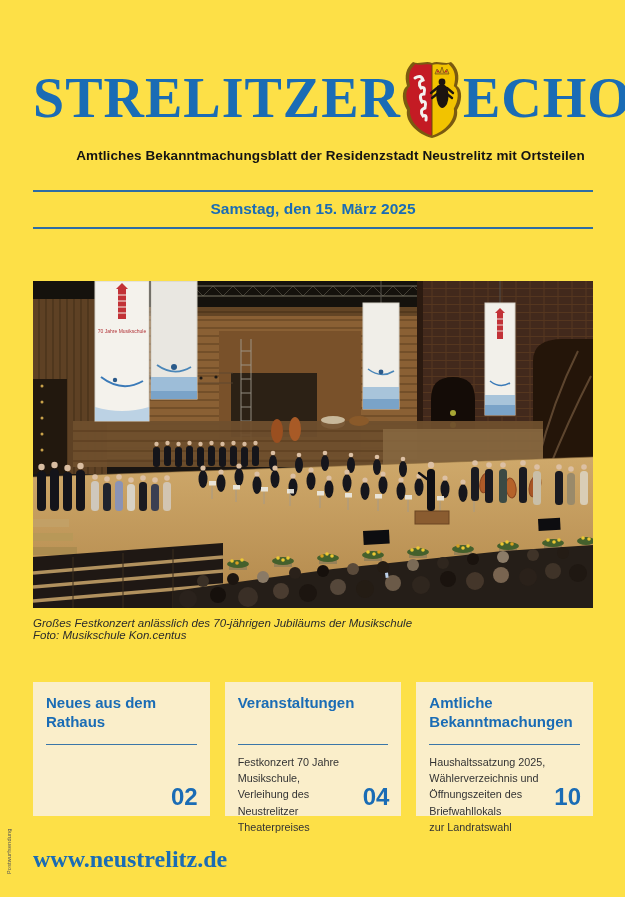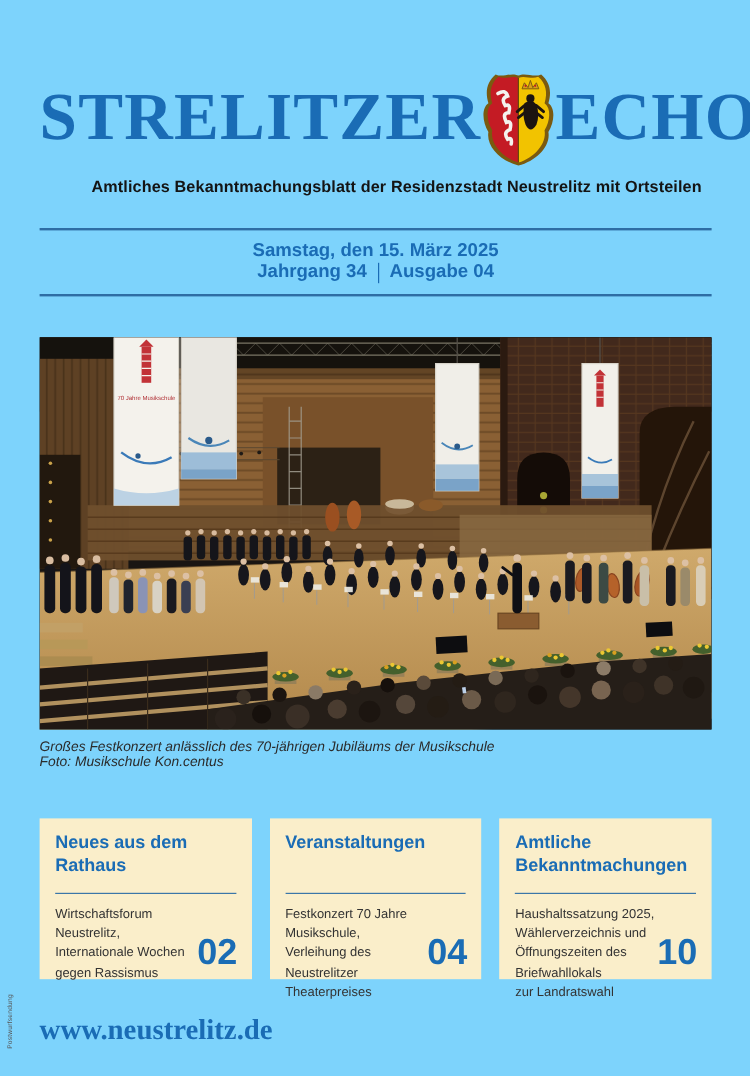--- a/index.html
+++ b/index.html
@@ -1,16 +1,16 @@
 <!DOCTYPE html>
 <html><head>
 <meta charset="utf-8">
 <style>
   html,body{margin:0;padding:0;background:#e8e8e8;}
-  .page{position:relative;width:625px;height:897px;background:#7dd3fc;overflow:hidden;
+  .page{position:relative;width:625px;height:897px;background:#fde047;overflow:hidden;
         font-family:"Liberation Sans",sans-serif;}
   
   .masthead-row{position:absolute;left:33px;top:56px;width:560px;height:84px;
     display:flex;align-items:center;justify-content:space-between;}
   .mast-title{font-family:"Liberation Serif",serif;font-weight:700;color:#1a6cb5;
     font-size:56px;letter-spacing:1px;line-height:1;}
   .crest{width:62px;height:80px;flex:0 0 auto;margin-top:4px;}
   .subtitle{position:absolute;left:0;top:148px;width:625px;text-align:center;
     font-size:13.5px;font-weight:700;color:#141414;letter-spacing:.1px;padding-left:18px;}
   
@@ -27,21 +27,21 @@
   
   .caption-row{position:absolute;left:33px;top:617px;width:560px;display:flex;
     justify-content:space-between;font-size:11.5px;font-style:italic;color:#2b2b2b;flex-direction:column;}
   
   .boxes{position:absolute;left:33px;top:682px;width:560px;display:flex;gap:15px;}
   .box{position:relative;flex:1 1 0;height:134px;background:#faeeca;padding:12px 13px 8px 13px;
     box-sizing:border-box;}
   .box-title{color:#1a6cb5;font-weight:700;font-size:15px;line-height:1.25;height:50px;}
   .box-rule{height:0;border-top:1.4px solid #3a76a8;margin:0 0 9px 0;}
   .box-teaser{font-size:10.8px;line-height:1.5;color:#333333;white-space:pre-line;padding-right:26px;}
-  .box-page{position:absolute;right:12px;bottom:5px;color:#1a6cb5;font-weight:700;font-size:30px;margin-left:25px;}
+  .box-page{position:absolute;right:12px;bottom:5px;color:#1a6cb5;font-weight:700;font-size:24px;margin-left:25px;}
   
   .website{position:absolute;left:33px;top:846px;font-family:"Liberation Serif",serif;
     font-weight:700;font-size:24px;color:#1a6cb5;text-decoration:none;}
   .imprint{position:absolute;left:6px;top:826px;height:48px;width:12px;
     writing-mode:vertical-rl;transform:rotate(180deg);font-size:5.5px;color:#555;
     letter-spacing:.2px;}
 </style>
 </head>
 <body>
 
@@ -63,25 +63,20 @@
         <circle cx="37" cy="11.5" r=".9" fill="#c41b24"></circle>
         <circle cx="45" cy="11.5" r=".9" fill="#c41b24"></circle>
       </svg>
     </span>
     <span class="mast-title">ECHO</span>
   </div>
   <div class="subtitle">Amtliches Bekanntmachungsblatt der Residenzstadt Neustrelitz mit Ortsteilen</div>
 
   <div class="dateline">
     <span>Samstag, den 15. März 2025</span>
-    <span class="issue-group">
-      <span>Jahrgang 34</span>
-      <span class="vbar"></span>
-      <span>Ausgabe 04</span>
-    </span>
   </div>
 
   <figure class="photo">
     <svg viewBox="0 0 560 327" width="560" height="327" preserveAspectRatio="none">
       <defs>
         <linearGradient id="stageG" x1="0" y1="0" x2="0" y2="1">
           <stop offset="0" stop-color="#cfa96b"></stop>
             <stop offset="1" stop-color="#b3894c"></stop>
         </linearGradient>
         <pattern id="slats" width="8" height="8" patternUnits="userSpaceOnUse">
@@ -499,23 +494,20 @@
 
   <div class="caption-row">
     <span>Großes Festkonzert anlässlich des 70-jährigen Jubiläums der Musikschule</span>
     <span>Foto: Musikschule Kon.centus</span>
   </div>
 
   <div class="boxes">
     <div class="box">
       <div class="box-title">Neues aus dem Rathaus</div>
       <div class="box-rule"></div>
-      <div class="box-teaser">Wirtschaftsforum Neustrelitz,
-Internationale Wochen
-gegen Rassismus</div>
       <div class="box-page">02</div>
     </div>
     <div class="box">
       <div class="box-title">Veranstaltungen</div>
       <div class="box-rule"></div>
       <div class="box-teaser">Festkonzert 70 Jahre Musikschule,
 Verleihung des Neustrelitzer
 Theaterpreises</div>
       <div class="box-page">04</div>
     </div>

